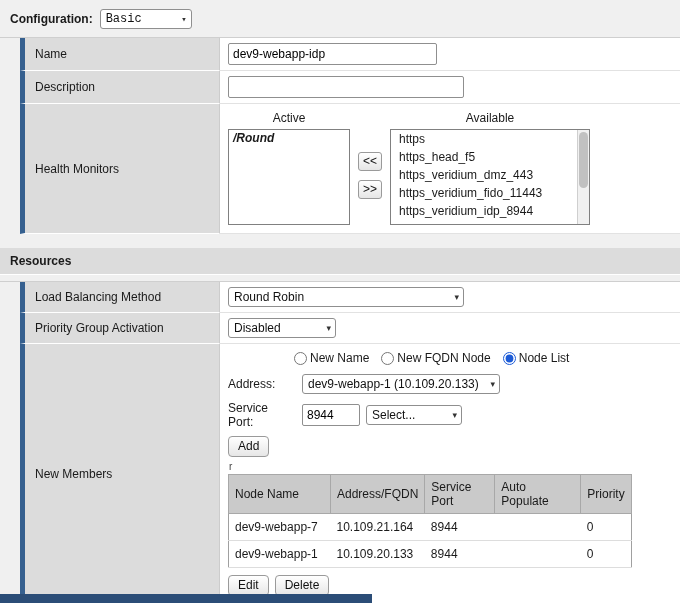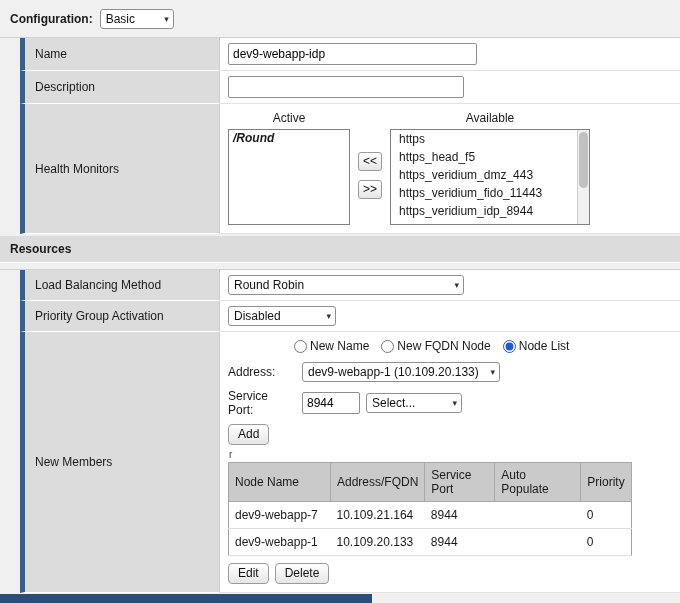--- a/index.html
+++ b/index.html
@@ -31,21 +31,21 @@
   .sel select {
     appearance: none; -webkit-appearance: none;
     font-family: inherit; font-size: 12px; color: #111;
     padding: 2px 18px 2px 5px; border: 1px solid #8f8f8f; border-radius: 3px;
     background: #fff; width: 100%;
   }
   .sel .arrow {
     position: absolute; right: 5px; top: 50%; transform: translateY(-50%);
     pointer-events: none; font-size: 9px; color: #333;
   }
-  .w-config { width: 74px; }
+  .w-config { width: 92px; font-family: Liberation Mono, monospace; }
   .w-lb { width: 236px; }
   .w-pga { width: 108px; }
   .w-addr { width: 198px; }
   .w-portsel { width: 96px; }
 
   
   .form-table { width: 680px; border-top: 1px solid #cfcfcf; }
   .form-row { display: flex; }
   .row-label {
     width: 200px; background: #dcdcdc;
@@ -79,21 +79,21 @@
     background: #f1f1f1; border-left: 1px solid #cfcfcf;
   }
   .vthumb {
     position: absolute; top: 2px; right: 1px; width: 9px; height: 56px;
     background: #c1c1c1; border-radius: 5px;
   }
 
   
   .section-bar {
     background: #dcdcdc; font-weight: bold; padding: 6px 10px;
-    margin-top: 2px; margin-bottom: 6px; border-bottom: 1px solid #ffffff;
+    margin-top: 14px; margin-bottom: 6px; border-bottom: 1px solid #ffffff;
   }
 
   
   .nm { width: 100%; }
   .nm-radios { display: flex; gap: 12px; align-items: center; margin: 3px 0 9px 66px; }
   .nm-radio { display: flex; align-items: center; gap: 3px; }
   .nm-radio input { width: 13px; height: 13px; accent-color: #1d5bd6; margin: 0; }
   .nm-line { display: flex; align-items: center; margin-bottom: 7px; gap: 6px; }
   .nm-lbl { width: 68px; }
   .stray { font-size: 10px; color: #444; margin: 5px 0 2px 1px; line-height: 10px; }
@@ -128,21 +128,21 @@
   </span>
 </div>
 
 <div class="form-table">
 
   <div class="form-row">
     <div class="row-label">
       <span>Name</span>
     </div>
     <div class="row-content">
-      <input class="txt" style="width: 249px;" type="text" value="dev9-webapp-idp">
+      <input class="txt" style="width: 209px;" type="text" value="dev9-webapp-idp">
     </div>
   </div>
 
   <div class="form-row">
     <div class="row-label">
       <span>Description</span>
     </div>
     <div class="row-content">
       <input class="txt" style="width: 236px;" type="text" value="">
     </div>

